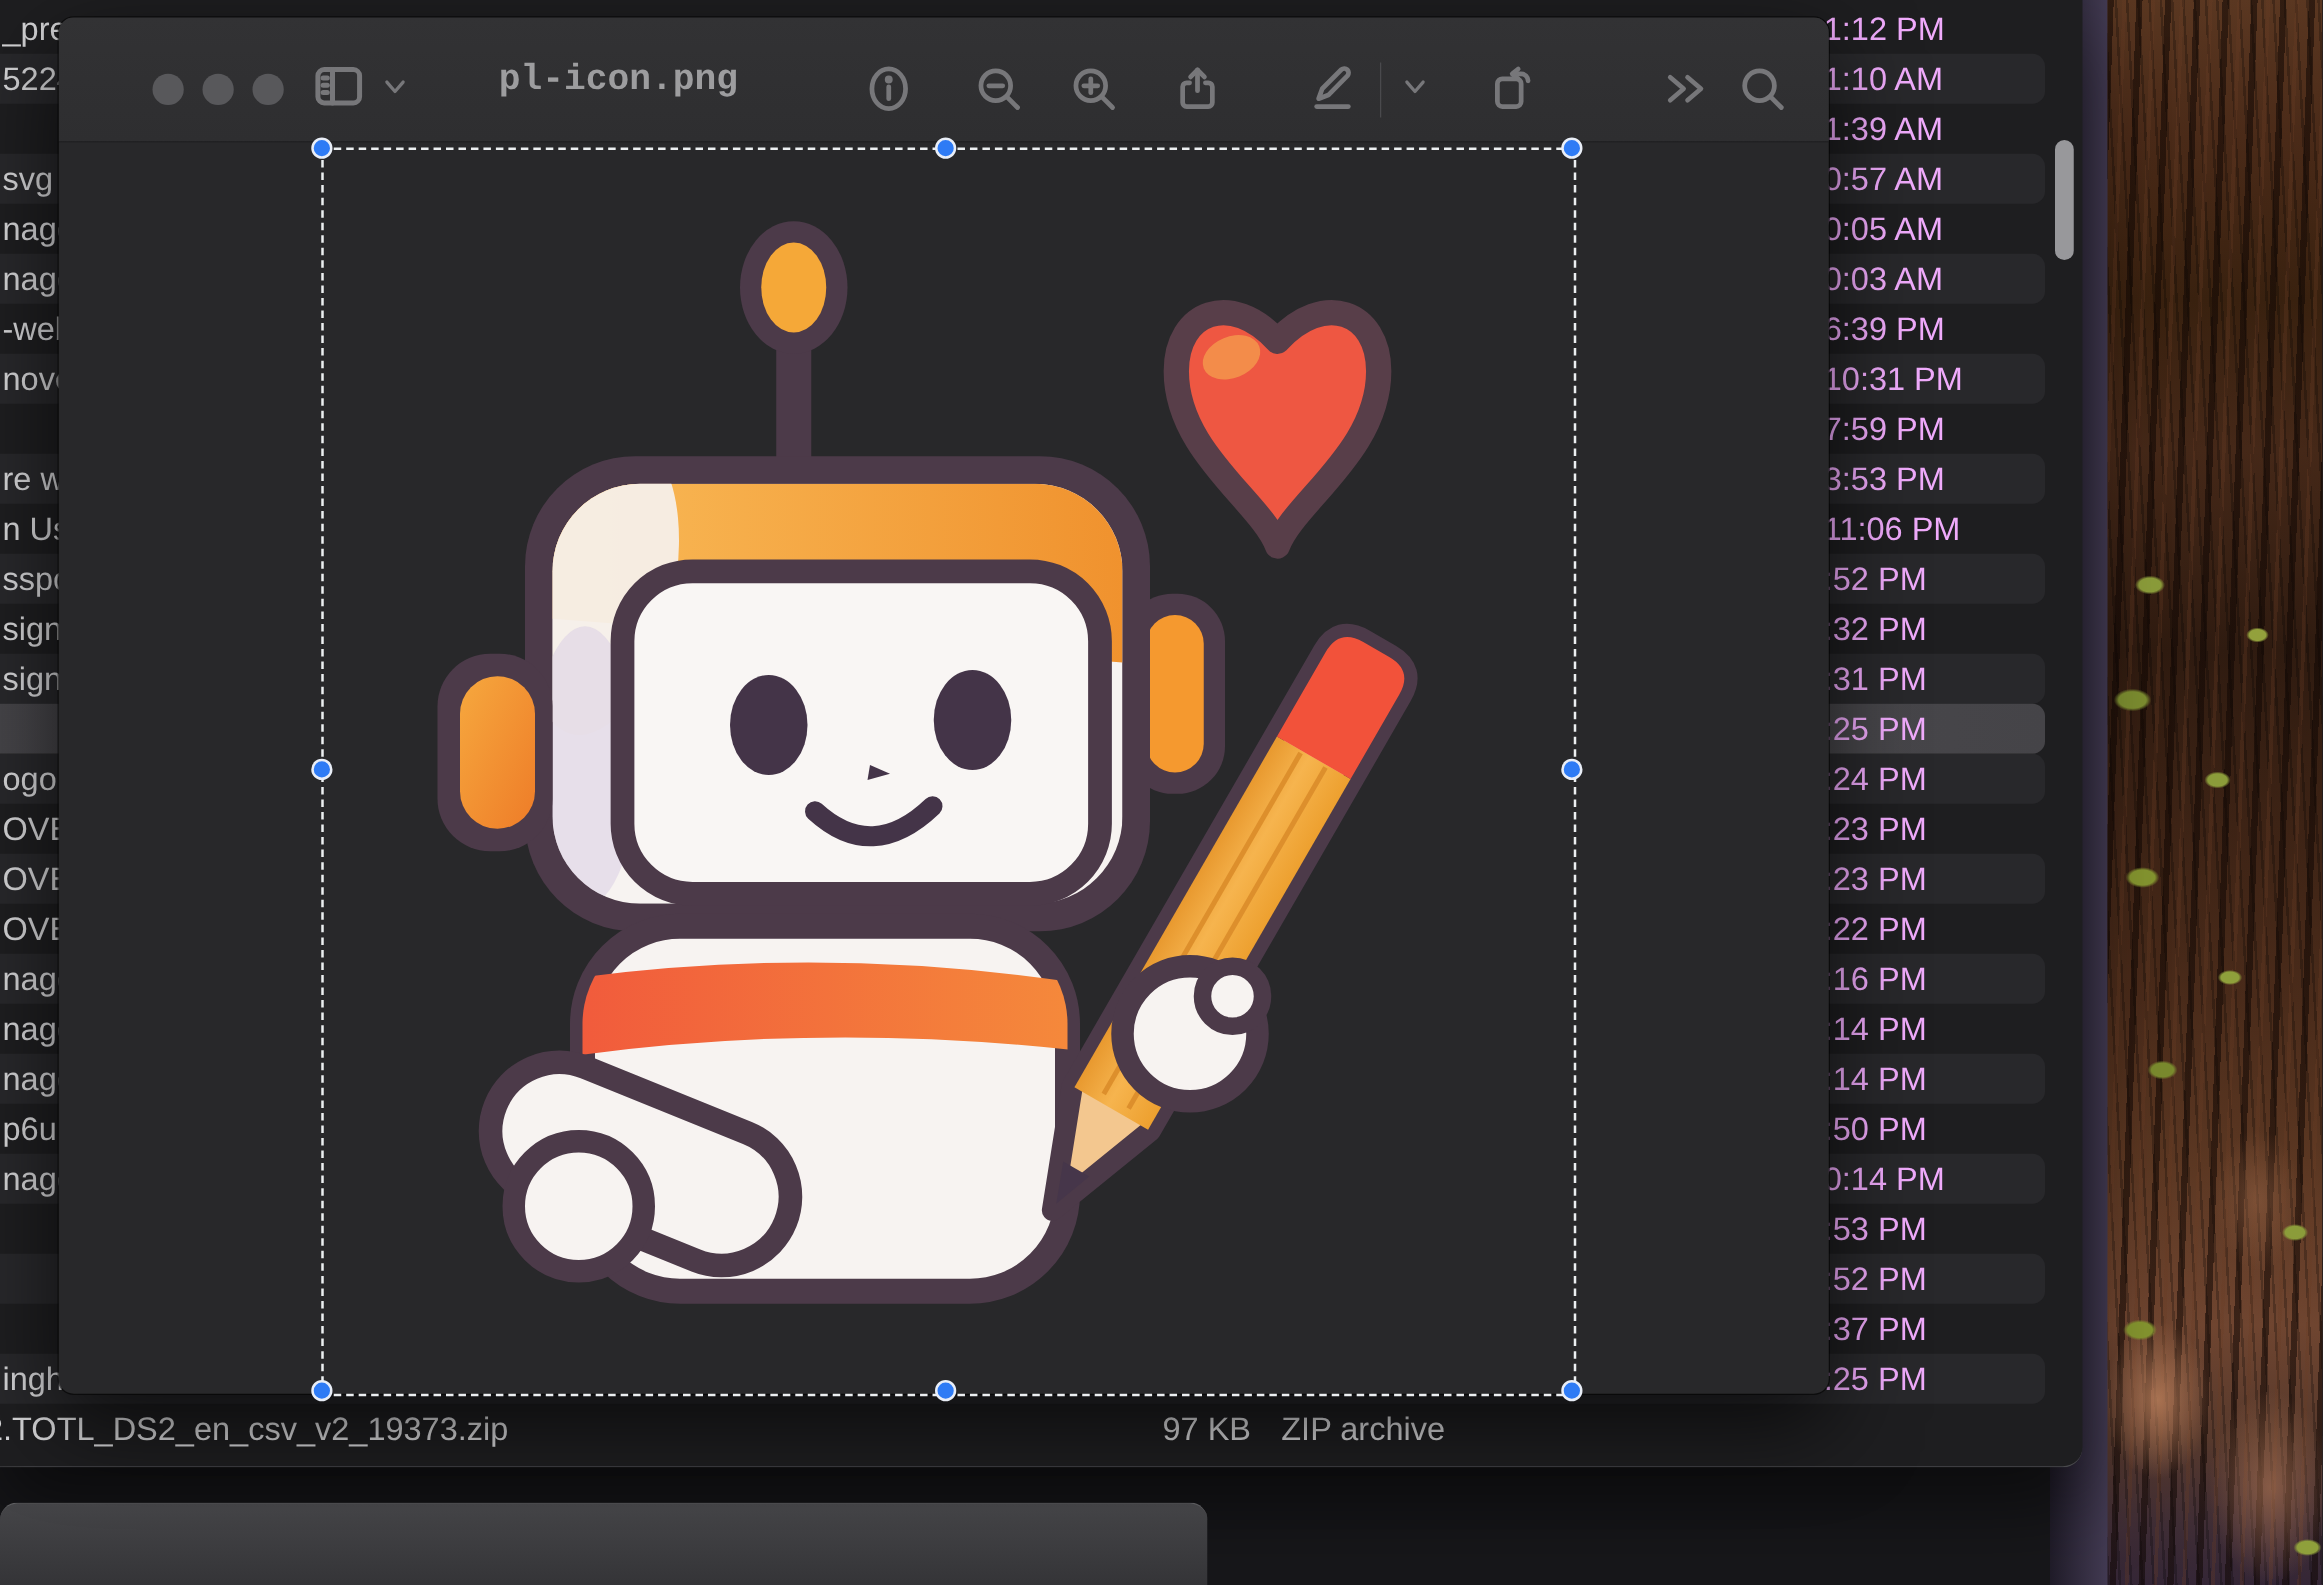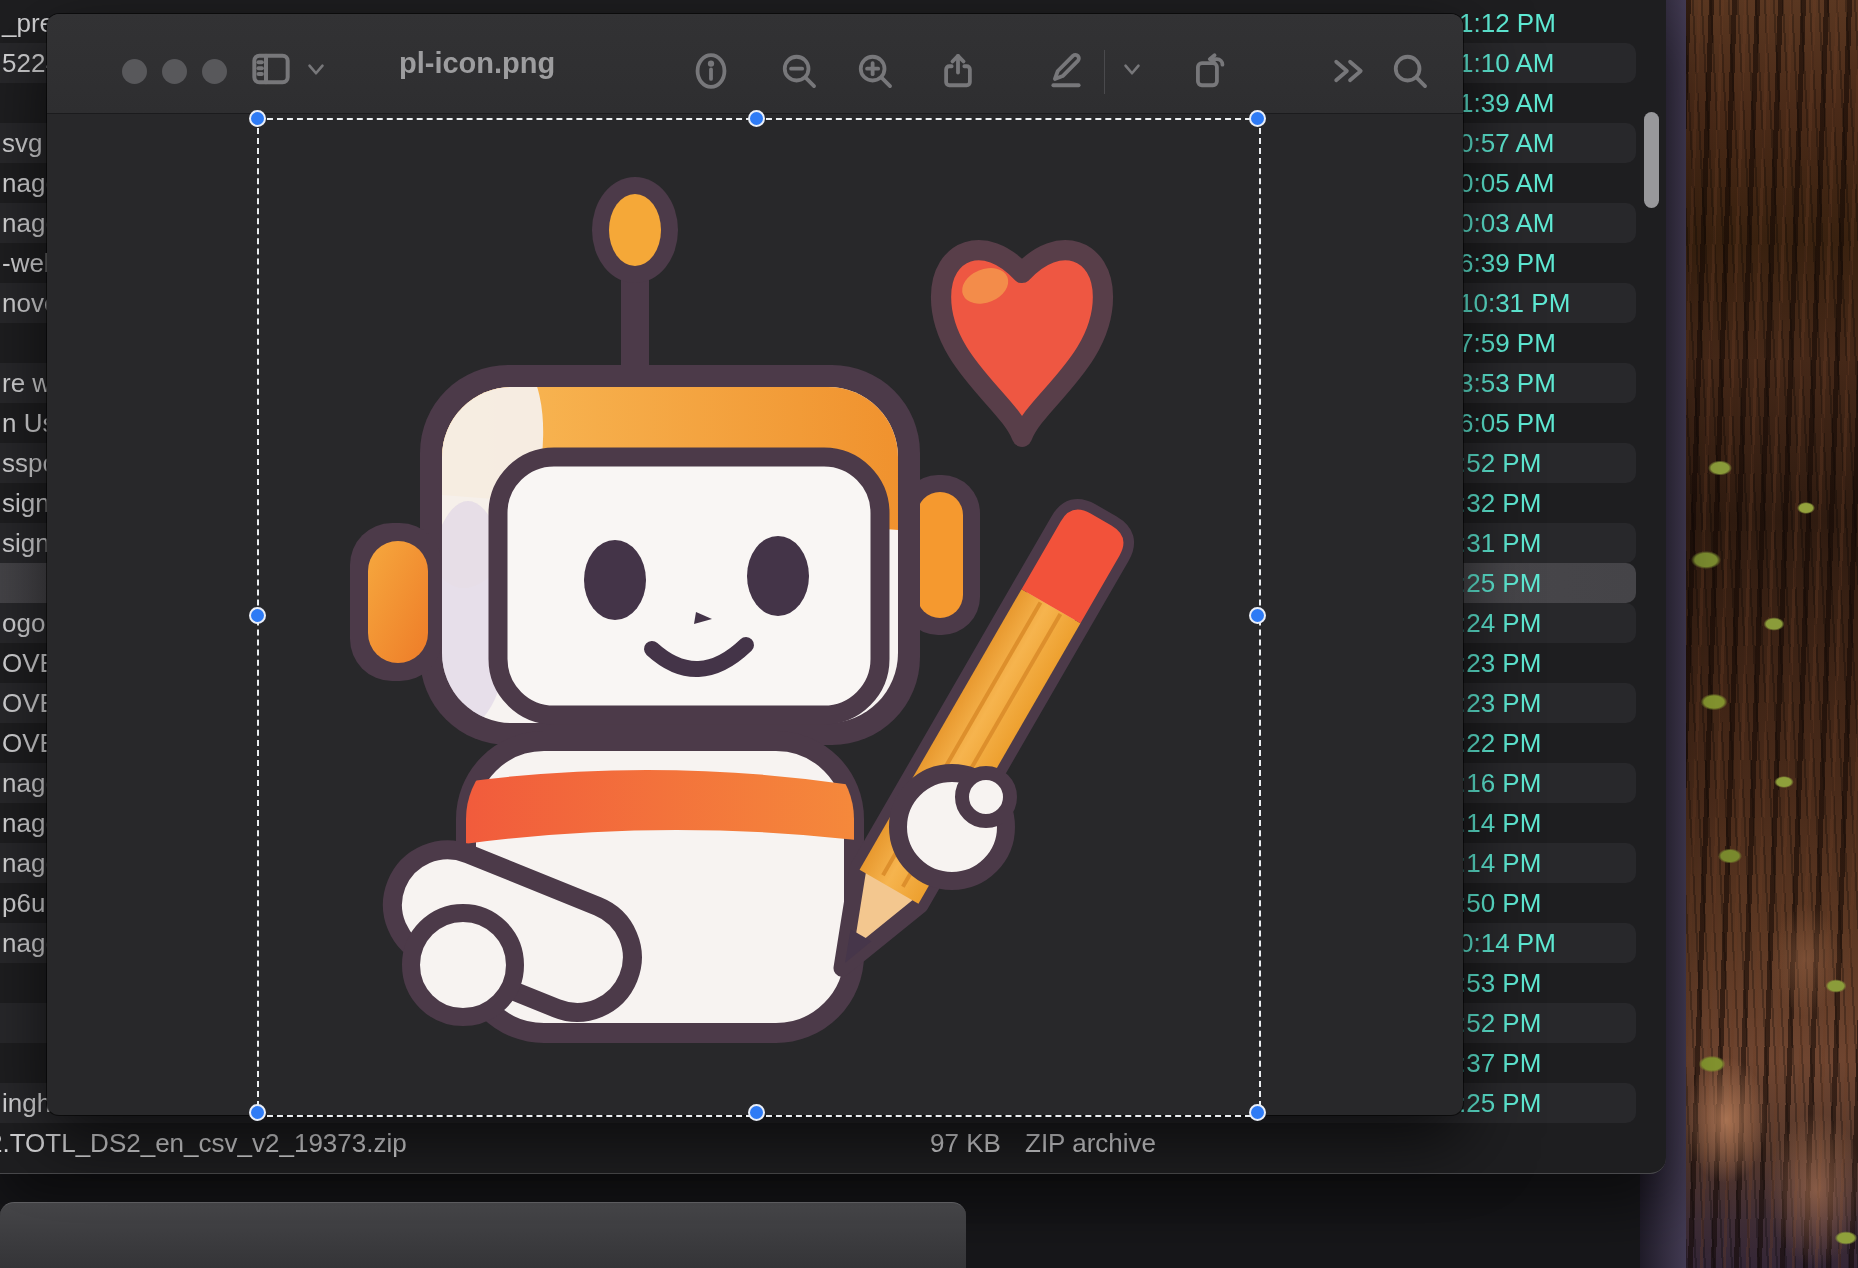--- a/index.html
+++ b/index.html
@@ -36,30 +36,30 @@
 
   
   #finder{left:0;top:0;width:1666px;height:1173px;z-index:2;overflow:hidden;
     background:#1e1e20;border-bottom-right-radius:16px;border-bottom:1px solid #49494c;
     box-shadow:0 30px 60px rgba(0,0,0,.5);}
   .frow{position:absolute;left:0;width:1646px;height:40px;}
   .frow .stripe{position:absolute;left:-12px;top:0;width:1648px;height:40px;border-radius:10px;background:#28282b;}
   .frow .sel{position:absolute;left:-12px;top:0;width:1648px;height:40px;border-radius:10px;
     background:linear-gradient(90deg,#454448,#4f4e52 55%,#454448);}
   .frag{position:absolute;left:2px;top:0;height:40px;line-height:40px;font-size:26px;color:#d4d4d6;white-space:pre;}
-  .rtime{position:absolute;left:1459px;top:0;height:40px;line-height:40px;font-size:26px;color:#5eead4;white-space:pre;}
+  .rtime{position:absolute;left:1459px;top:0;height:40px;line-height:40px;font-size:26px;color:#f0abfc;white-space:pre;}
   #detail-row{position:absolute;left:0;top:1123px;width:1646px;height:40px;color:#d7d7d9;font-size:26px;}
   #detail-row span{position:absolute;top:0;height:40px;line-height:40px;white-space:pre;}
   #scroll-thumb{left:1644px;top:112px;width:15px;height:96px;border-radius:8px;background:#98989b;}
 
   
   #preview{left:47px;top:14px;width:1416px;height:1101px;z-index:5;border-radius:12px;
     background:#28282a;box-shadow:0 25px 70px rgba(0,0,0,.65),0 0 0 1px rgba(0,0,0,.55);}
   #titlebar{position:absolute;left:0;top:0;width:100%;height:99px;border-radius:12px 12px 0 0;
-    background:linear-gradient(#323234,#2e2e30);border-bottom:1px solid #1b1b1d;}
+    background:linear-gradient(#323234,#2e2e30);border-bottom:1px solid #1b1b1d;font-family:Liberation Mono, monospace;}
   .tl{position:absolute;top:45px;width:25px;height:25px;border-radius:50%;background:#58585b;}
   .ticon{position:absolute;top:38px;color:#77777a;}
   .ticon svg{display:block;stroke:#77777a;fill:none;stroke-width:2.4;stroke-linecap:round;stroke-linejoin:round;}
   #win-title{position:absolute;left:352px;top:0;height:99px;line-height:99px;
     font-size:29px;font-weight:700;color:#9d9d9f;}
   #tdivider{position:absolute;left:1057px;top:36px;width:1px;height:44px;background:#4a4a4d;}
 
   
   #marquee{position:absolute;left:210px;top:104px;width:1000px;height:995px;
     border:2px dashed #eceff1;}
@@ -117,21 +117,21 @@
         <span class="frag"></span>
         <span class="rtime">7:59 PM</span>
       </div>
       <div class="frow" style="top: 363px;">
         <div class="stripe"></div>
         <span class="frag">re w</span>
         <span class="rtime">3:53 PM</span>
       </div>
       <div class="frow" style="top: 403px;">
         <span class="frag">n Us</span>
-        <span class="rtime">6:05 PM</span>
+        <span class="rtime">11:06 PM</span>
       </div>
       <div class="frow" style="top: 443px;">
         <div class="stripe"></div>
         <span class="frag">sspo</span>
         <span class="rtime">:52 PM</span>
       </div>
       <div class="frow" style="top: 483px;">
         <span class="frag">sign</span>
         <span class="rtime">:32 PM</span>
       </div>

